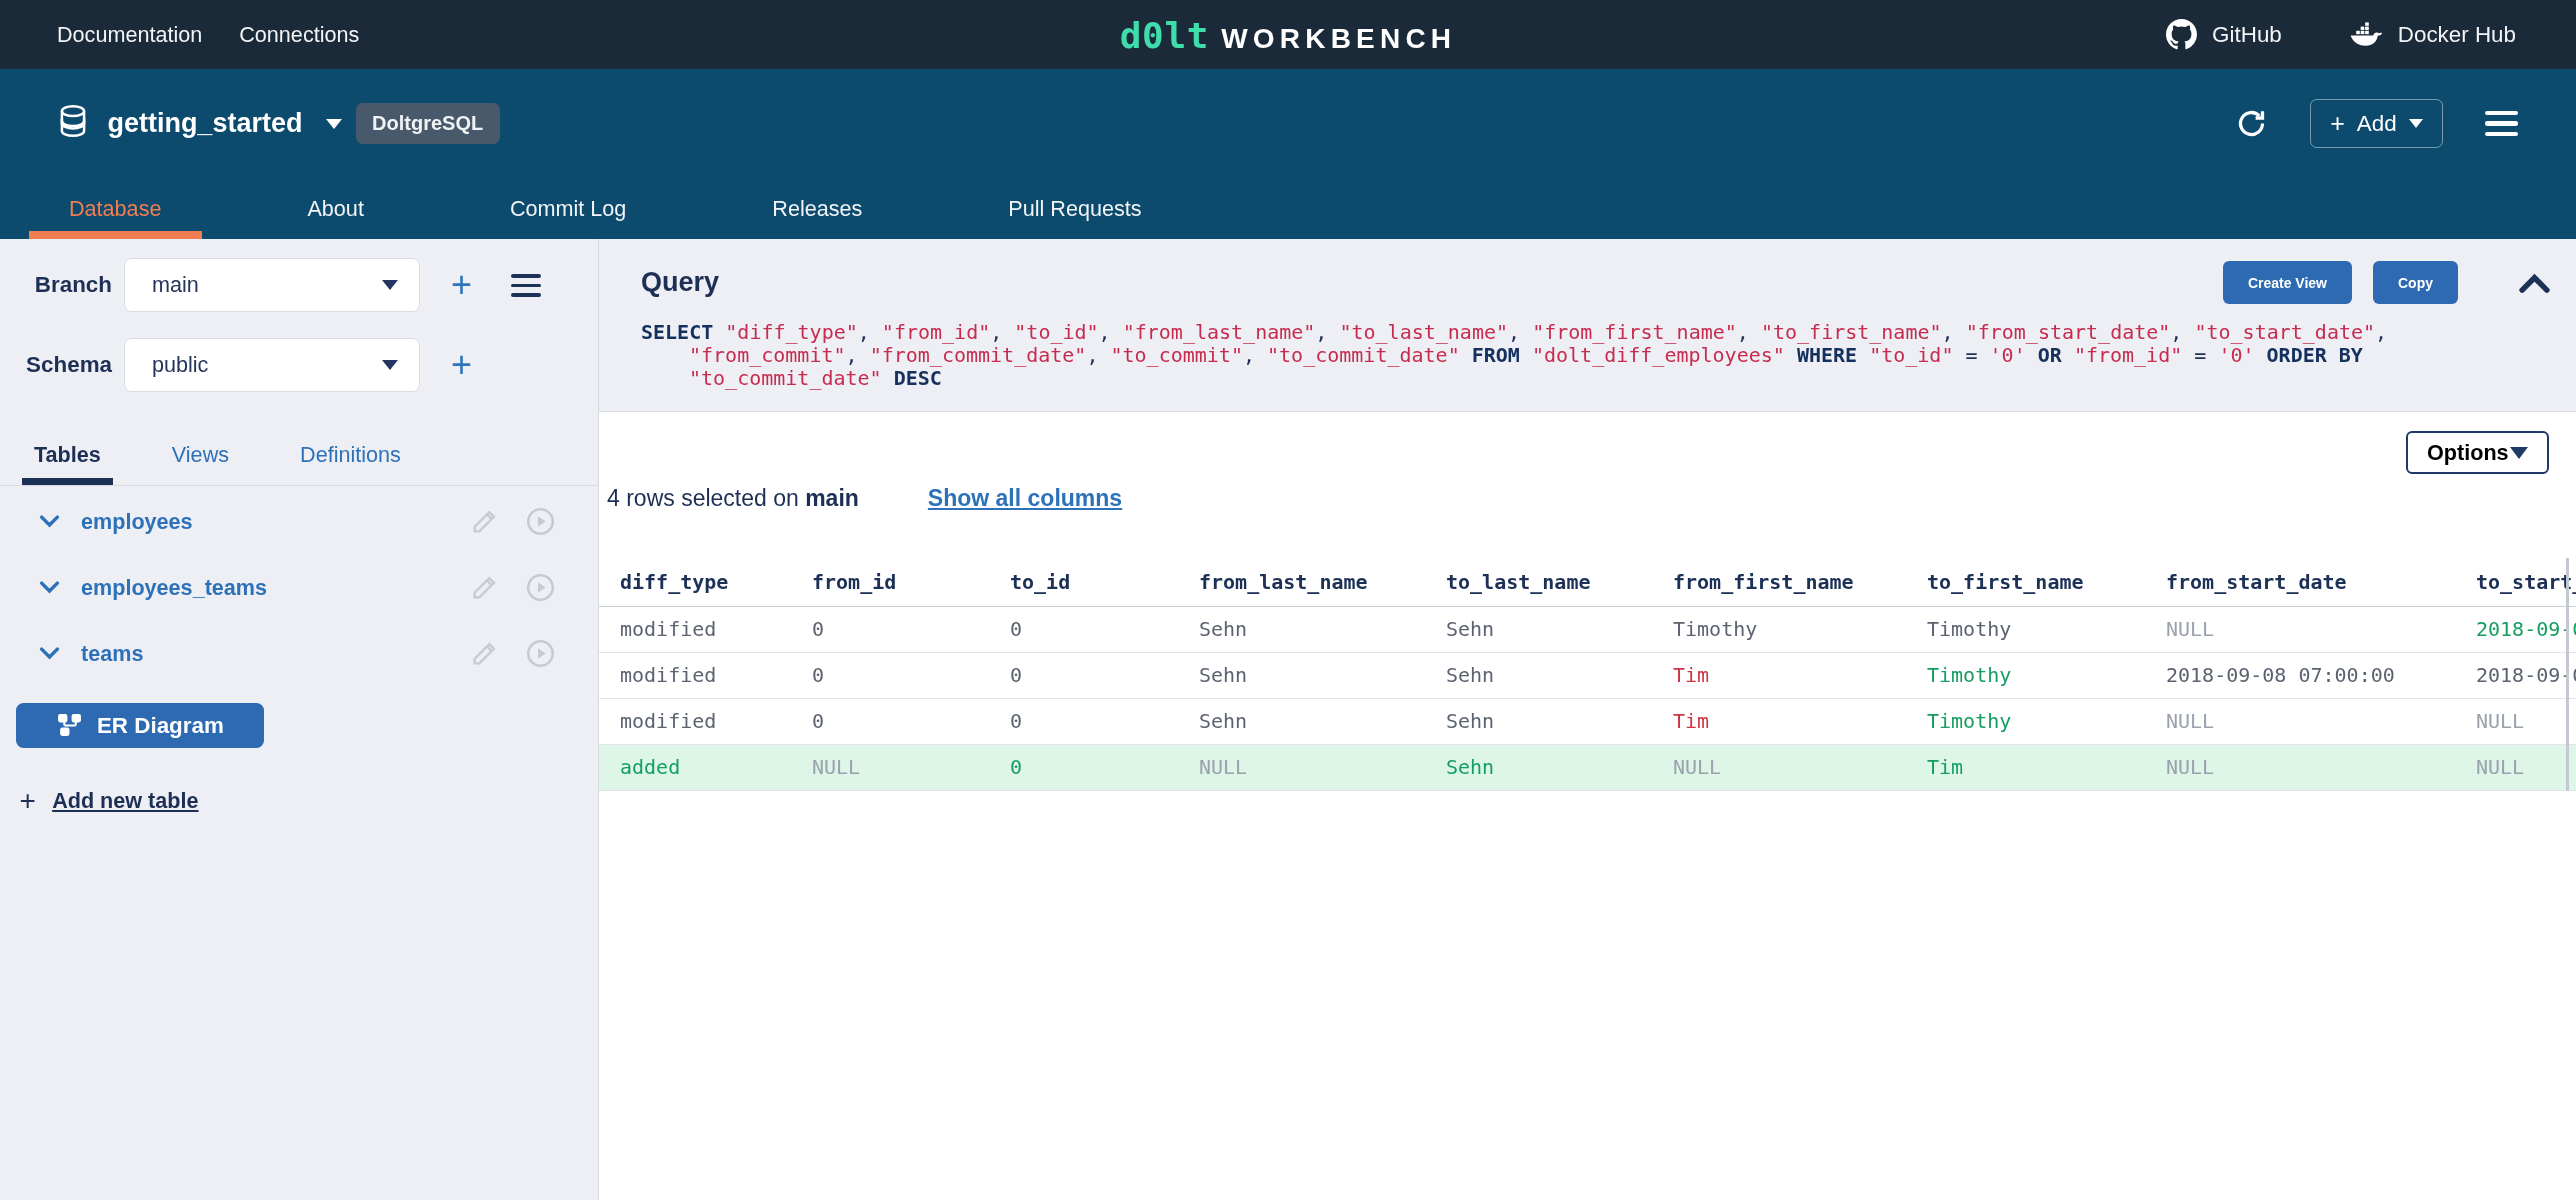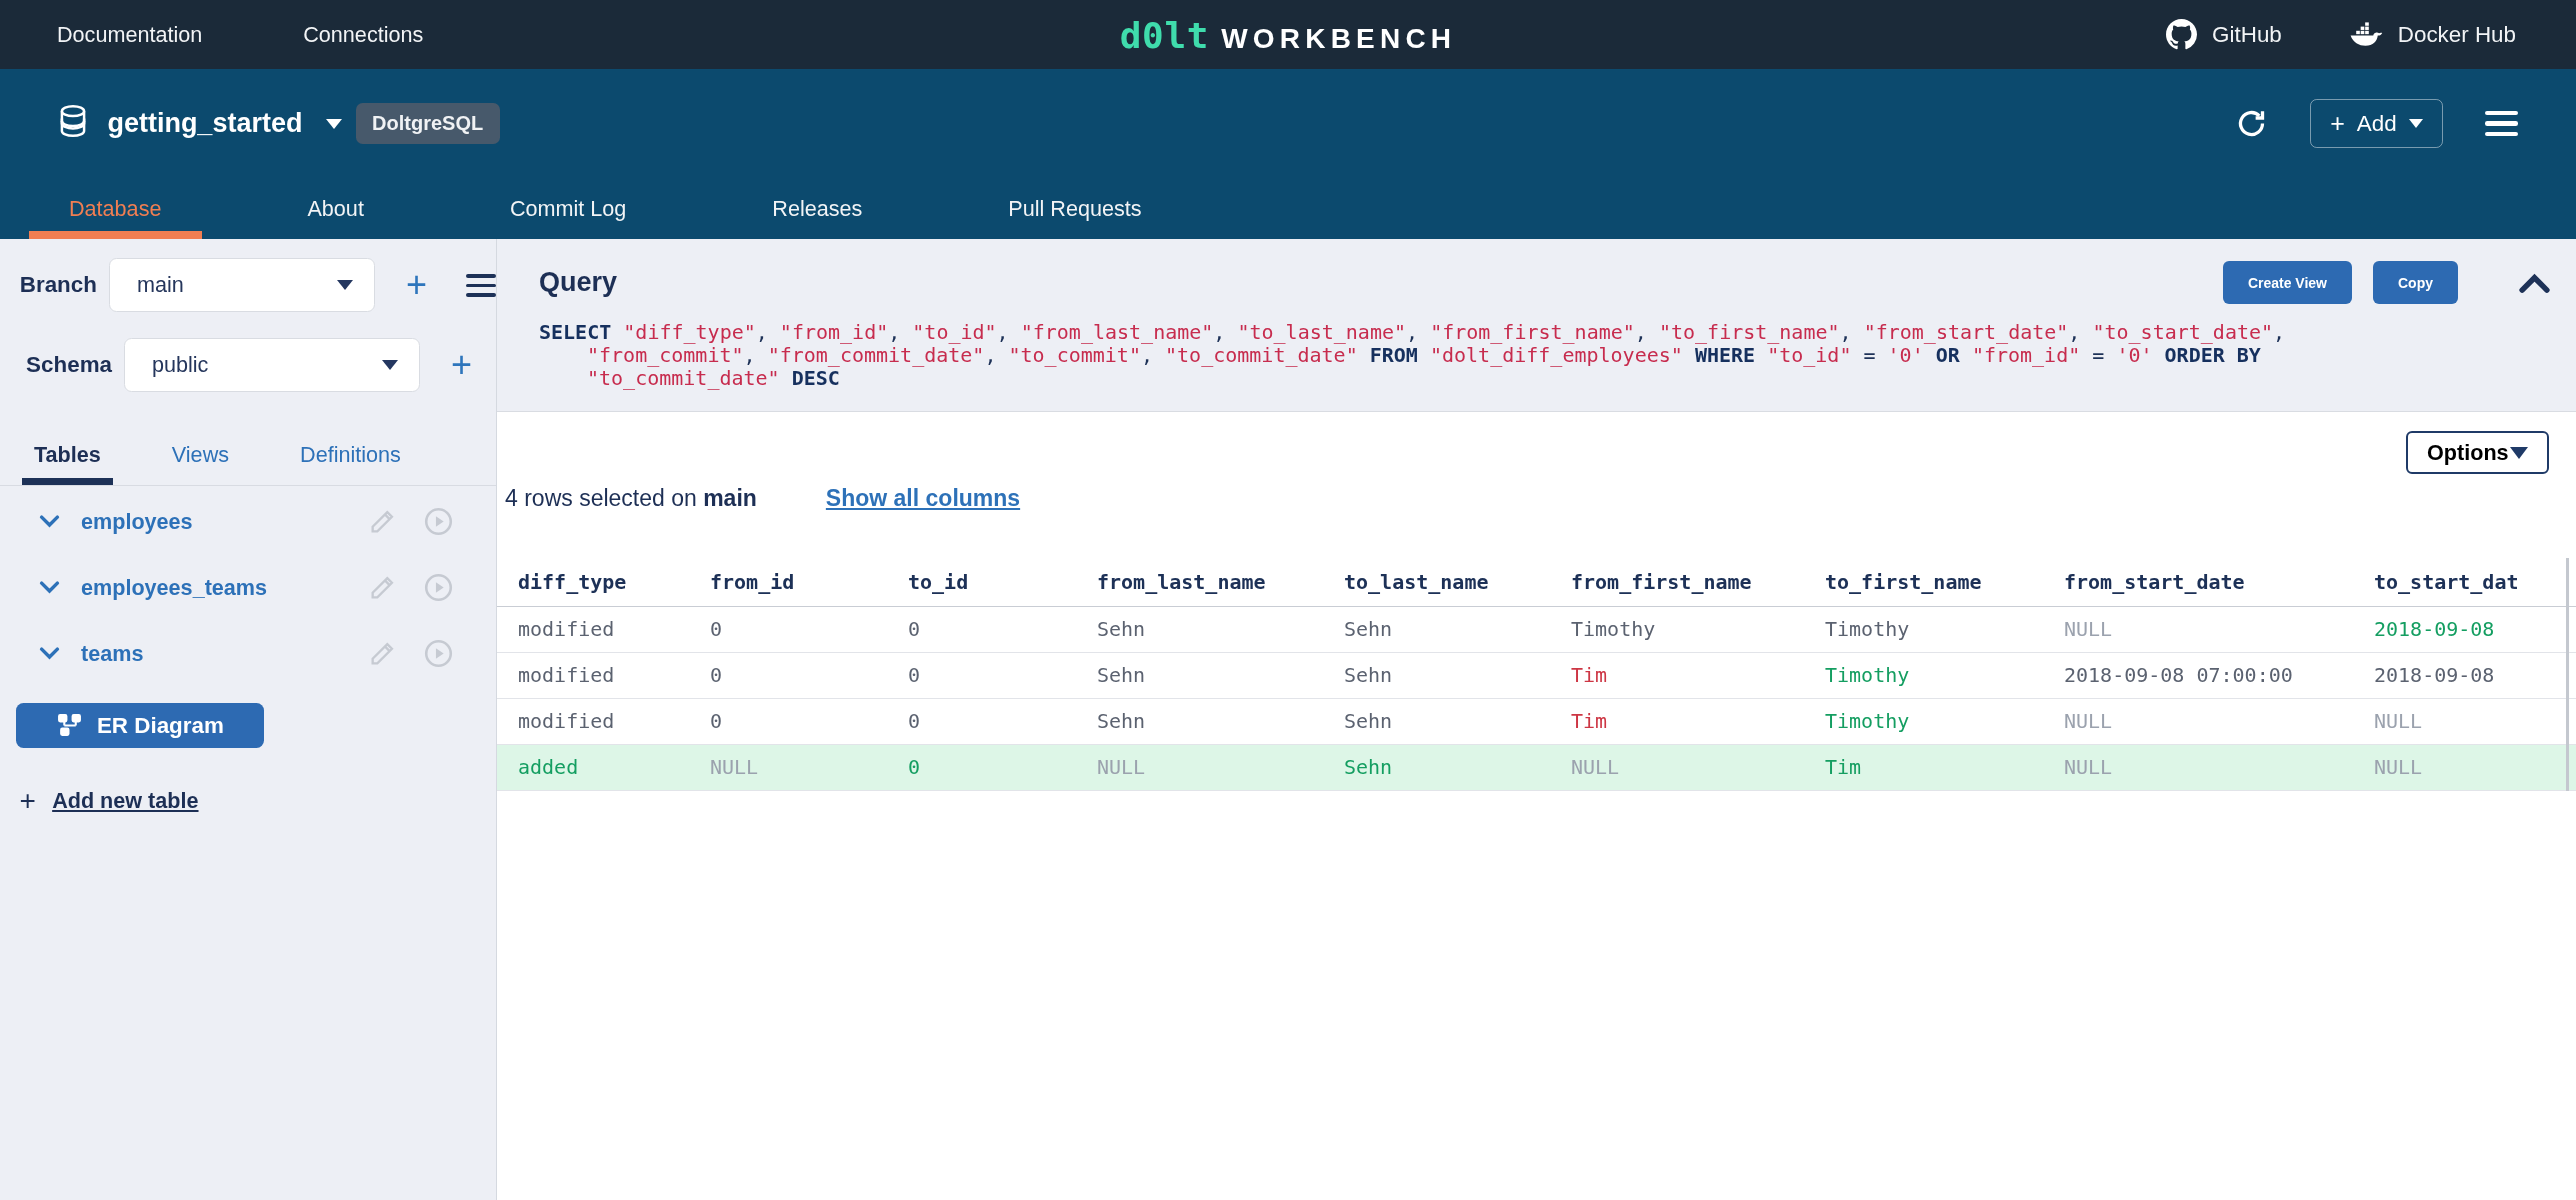--- a/index.html
+++ b/index.html
@@ -2,21 +2,21 @@
 <html style="font-size:12px"><head>
 <meta charset="utf-8">
 <style>
   * { margin:0; padding:0; box-sizing:border-box; }
   html,body { width:2576px; height:1201px; overflow:hidden; }
   body { font-family:"Liberation Sans", sans-serif; background:#ffffff; }
   .page { width:2576px; height:1201px; display:flex; flex-direction:column; }
 
   
   .topnav { height:69px; background:#1b2a39; display:flex; align-items:center; position:relative; flex:none; }
-  .topnav-items { display:flex; align-items:center; gap:101px; padding-left:57px; }
+  .topnav-items { display:flex; align-items:center; gap:37px; padding-left:57px; }
   .topnav-item { color:#f2f4f6; font-size:21.6px; cursor:pointer; }
   .logo { position:absolute; left:50%; top:50%; transform:translate(-50%,-50%); display:flex; align-items:baseline; gap:12px; }
   .logo-dolt { font-family:"DejaVu Sans Mono", monospace; font-weight:bold; font-size:36px; color:#3fdcac; letter-spacing:0.7px; }
   .logo-wb { font-size:28px; font-weight:bold; color:#ffffff; letter-spacing:5.2px; }
   .topnav-links { margin-left:auto; display:flex; align-items:center; gap:67px; padding-right:60px; }
   .topnav-link { display:flex; align-items:center; gap:15px; color:#f2f4f6; font-size:22.4px; cursor:pointer; }
 
   
   .dbheader { background:#0c4a6e; flex:none; }
   .dbheader-row1 { height:109px; display:flex; align-items:center; padding:0 58px; }
@@ -32,21 +32,21 @@
   .burger span { display:block; width:33px; height:4.5px; background:#ffffff; border-radius:2.2px; }
   .burger.navy span { background:#1d3157; width:30px; height:3.7px; }
 
   .dbtabs { height:61px; display:flex; align-items:center; padding-left:48px; gap:104px; }
   .db-tab { position:relative; height:100%; display:flex; align-items:center; padding:0 21px; color:#f2f4f6; font-size:21.6px; cursor:pointer; }
   .db-tab.active { color:#f07e52; }
   .db-tab.active::after { content:""; position:absolute; left:-19.4px; right:-19.4px; bottom:0; height:8.2px; background:#f07e52; }
 
   
   .content { flex:1; display:flex; min-height:0; }
-  .sidebar { width:497px; flex:none; background:#edeff5; border-right:1.5px solid #d5d9e0; padding-top:19.4px; }
+  .sidebar { width:599px; flex:none; background:#edeff5; border-right:1.5px solid #d5d9e0; padding-top:19.4px; }
   .field-row { display:flex; align-items:center; margin-bottom:26px; }
   .field-label { width:112px; text-align:right; margin-right:12px; color:#1d2f55; font-size:22.4px; font-weight:bold; }
   .select { position:relative; width:296px; height:54px; background:#ffffff; border:1.5px solid #d9dce2; border-radius:7.5px; display:flex; align-items:center; padding:0 45px 0 27px; cursor:pointer; }
   .select-value { color:#25365c; font-size:21.6px; }
   .select-caret { position:absolute; right:21px; width:0; height:0; border-left:8.2px solid transparent; border-right:8.2px solid transparent; border-top:10.4px solid #243760; }
   .plus-blue { color:#2e75bc; font-size:36px; font-weight:300; margin-left:31px; cursor:pointer; line-height:1; }
   .sidebar .burger { margin-left:39px; }
 
   .side-tabs { display:flex; align-items:flex-end; gap:71px; padding-left:34px; margin-top:30px; border-bottom:1.5px solid #d8dbe2; }
   .side-tab { position:relative; font-size:21.6px; color:#2d71b8; padding-bottom:16.4px; cursor:pointer; }

